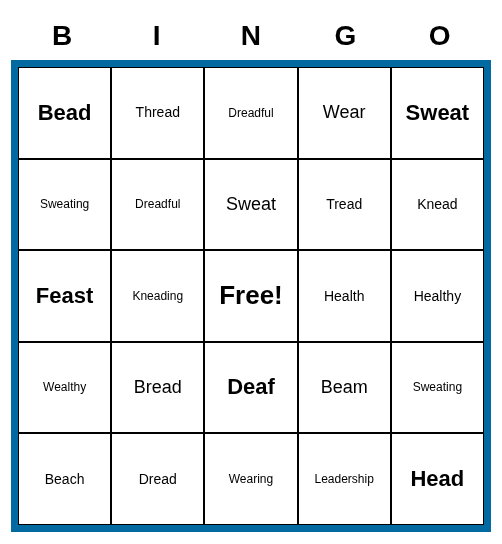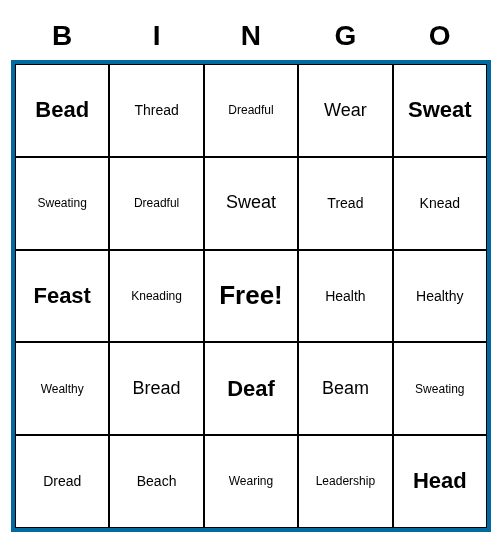--- a/index.html
+++ b/index.html
@@ -26,21 +26,21 @@
       padding: 0 4px;
     }
     .bingo-header-cell {
       width: 88px;
       text-align: center;
       font-size: 28px;
       font-weight: bold;
       font-family: Arial, sans-serif;
     }
     .bingo-grid {
-      border: 4px solid #0369a1;
+      border: 7px solid #0369a1;
       display: grid;
       grid-template-columns: repeat(5, 1fr);
       grid-template-rows: repeat(5, 1fr);
       flex: 1;
     }
     .bingo-cell {
       border: 1.5px solid #000;
       display: flex;
       justify-content: center;
       align-items: center;
@@ -96,19 +96,19 @@
     <div class="bingo-cell free">Free!</div>
     <div class="bingo-cell normal">Health</div>
     <div class="bingo-cell normal">Healthy</div>
 
     <div class="bingo-cell small">Wealthy</div>
     <div class="bingo-cell medium">Bread</div>
     <div class="bingo-cell large">Deaf</div>
     <div class="bingo-cell medium">Beam</div>
     <div class="bingo-cell small">Sweating</div>
 
+    <div class="bingo-cell normal">Beach</div>
     <div class="bingo-cell normal">Dread</div>
-    <div class="bingo-cell normal">Beach</div>
     <div class="bingo-cell small">Wearing</div>
     <div class="bingo-cell small">Leadership</div>
     <div class="bingo-cell large">Head</div>
   </div>
 </div>
 
 </body></html>

